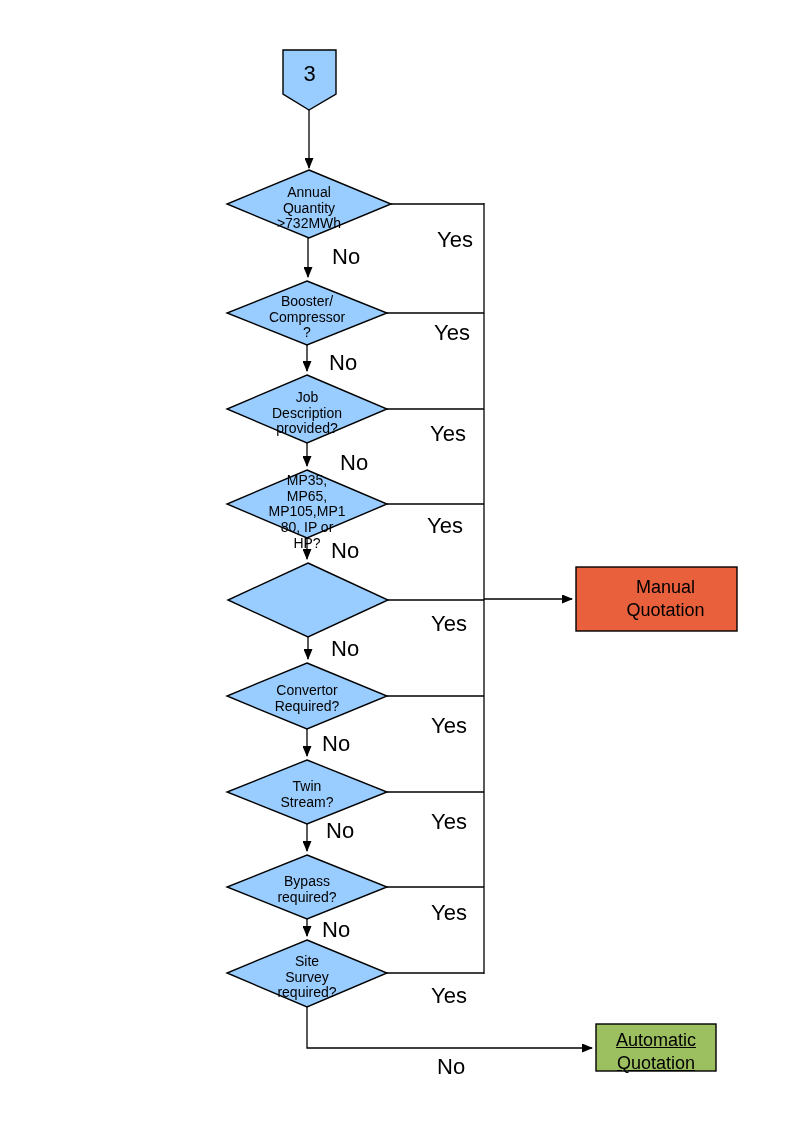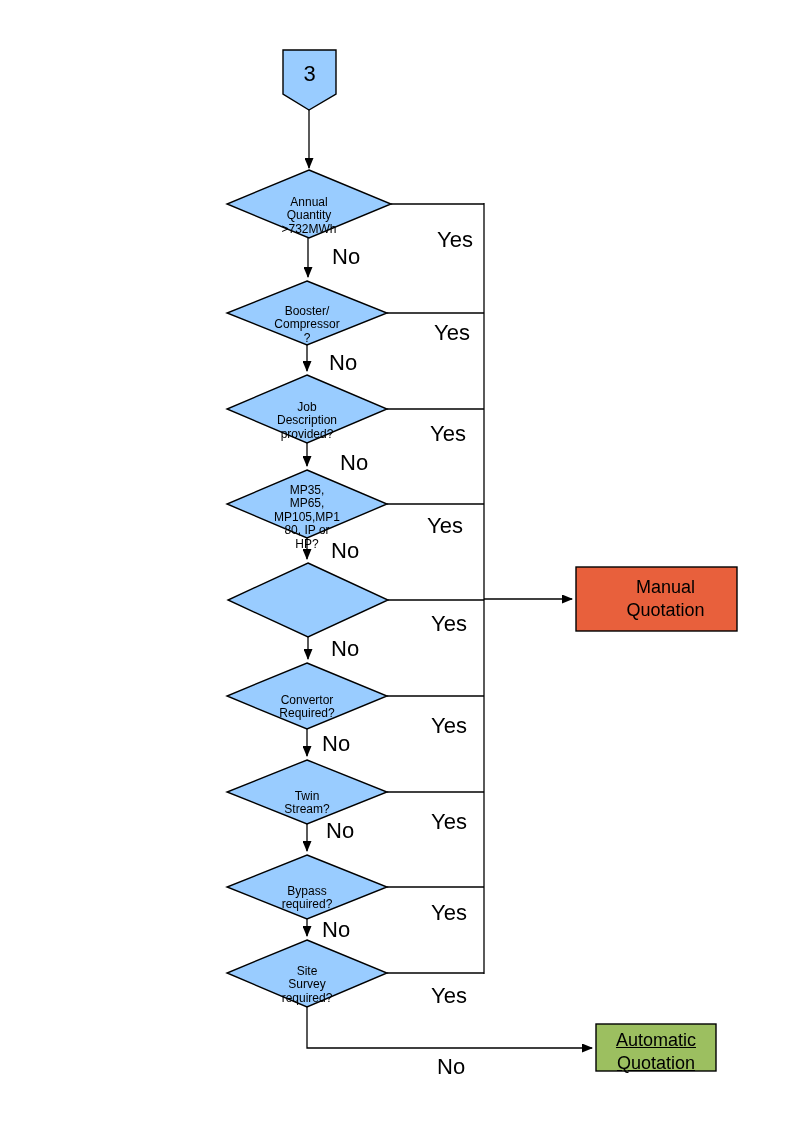--- a/index.html
+++ b/index.html
@@ -36,22 +36,21 @@
   .node-text {
     position: absolute;
     text-align: center;
     color: #000000;
     font-family: "Liberation Sans", sans-serif;
     line-height: 1.12;
     pointer-events: none;
     white-space: pre-line;
   }
   .diamond-label {
-    font-size: 12px;
-    margin-top: 11px;
+    font-size: 14px;
   }
   .connector-label {
     font-size: 22px;
   }
   .terminal-label {
     font-size: 18px;
     line-height: 1.25;
   }
   .edge-label {
     position: absolute;

